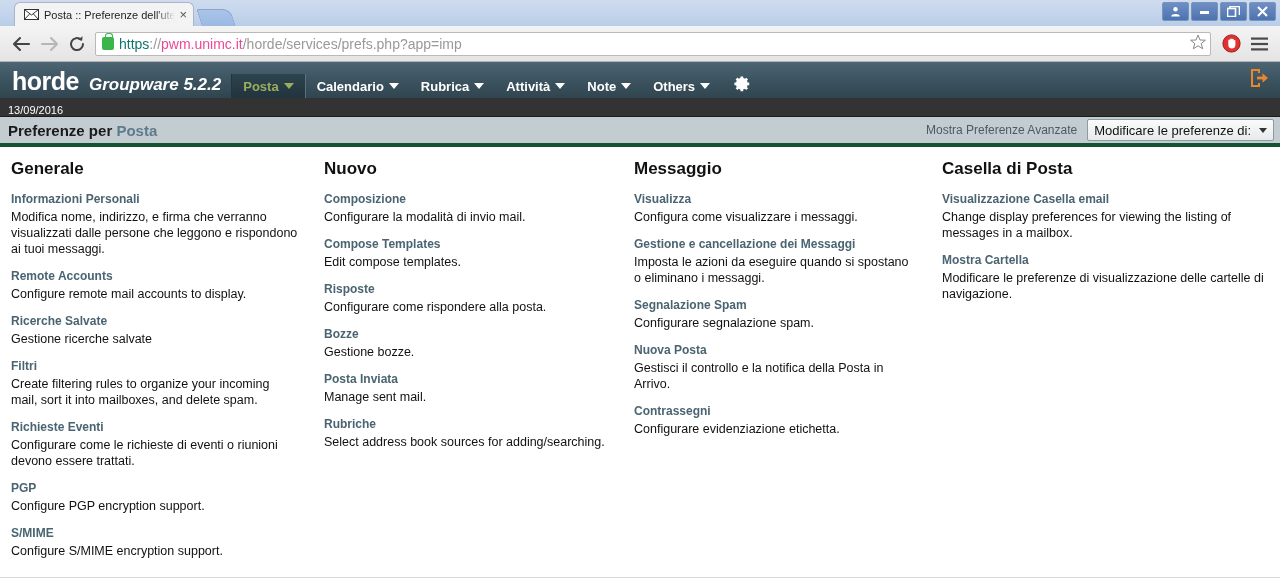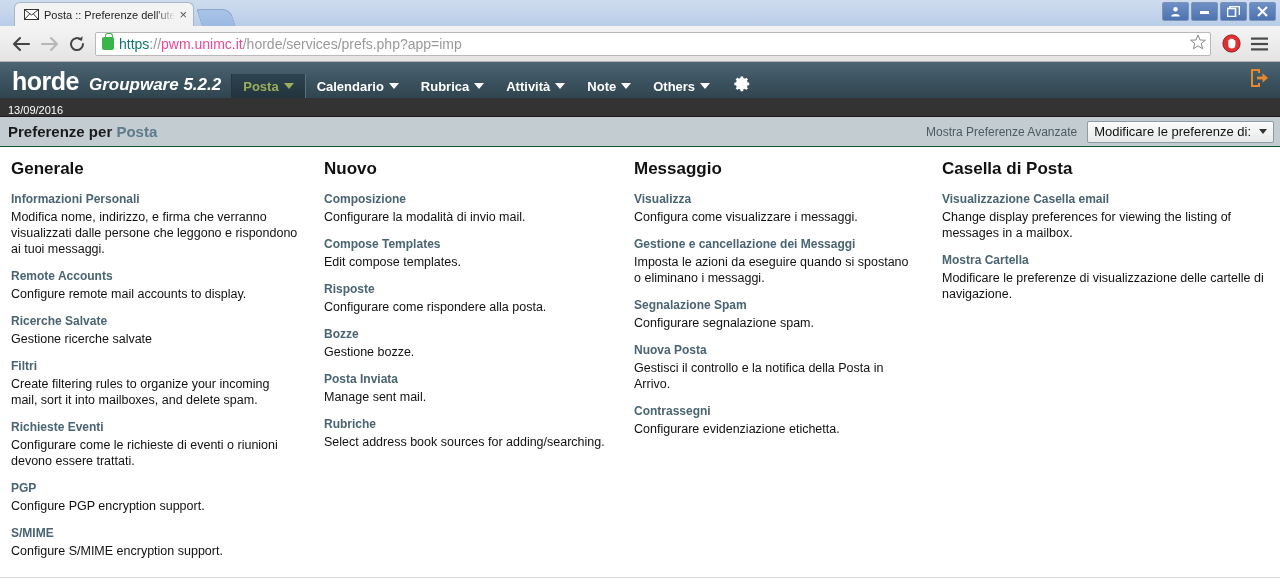--- a/index.html
+++ b/index.html
@@ -184,21 +184,21 @@
     font-size: 11px;
     display: flex; align-items: flex-end;
     padding-left: 8px;
     border-bottom: 1px solid #1c1c1c;
   }
 
   
   .prefs-head {
     height: 30px;
     background: #c3ccd1;
-    border-bottom: 1px solid #14532d;
+    border-bottom: 4px solid #14532d;
     display: flex; align-items: center;
     padding: 0 6px 0 8px;
     position: relative;
   }
   .prefs-title {
     font-size: 15px; font-weight: bold; color: #1a1a1a;
   }
   .prefs-title .app { color: #5e7b8c; }
   .prefs-right {
     margin-left: auto; display: flex; align-items: center; gap: 10px;

